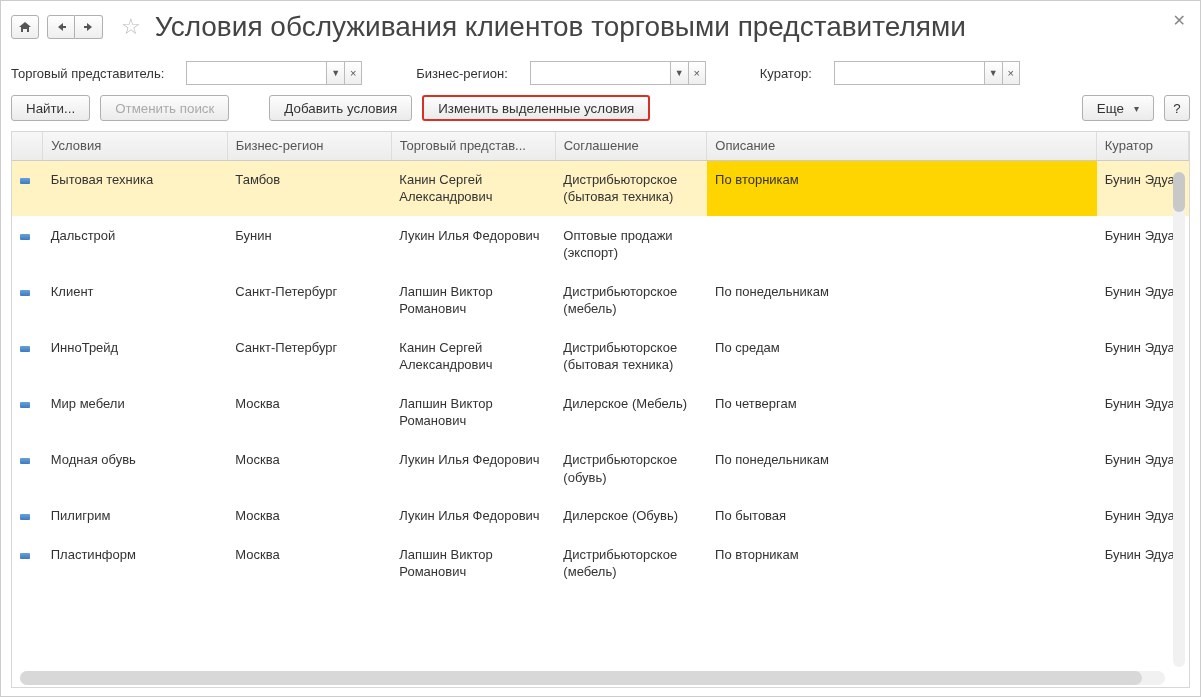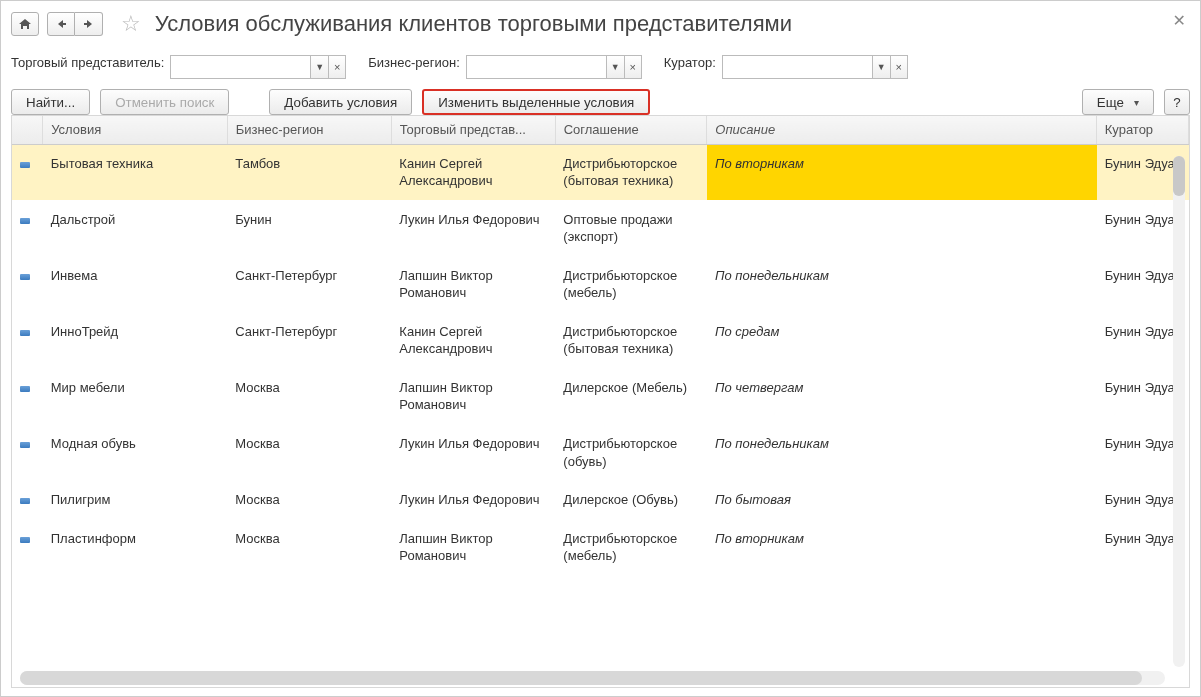--- a/index.html
+++ b/index.html
@@ -4,44 +4,44 @@
 <style>
   * { box-sizing: border-box; margin: 0; padding: 0; }
   body { font-family: Arial, sans-serif; font-size: 13px; color: #333; background: #fff; }
   .window { width: 1201px; height: 697px; border: 1px solid #ccc; display: flex; flex-direction: column; padding: 8px 10px; position: relative; }
   .titlebar { display: flex; align-items: center; gap: 8px; margin-bottom: 18px; padding-top: 2px; }
   .nav-btn { width: 28px; height: 24px; border: 1px solid #b0b0b0; background: linear-gradient(#fff,#eee); border-radius: 3px; display: flex; align-items: center; justify-content: center; cursor: pointer; }
   .nav-group { display: flex; }
   .nav-group .nav-btn:first-child { border-top-right-radius: 0; border-bottom-right-radius: 0; }
   .nav-group .nav-btn:last-child { border-top-left-radius: 0; border-bottom-left-radius: 0; border-left: none; }
   .star { font-size: 22px; color: #b8b8b8; margin-left: 10px; }
-  .title { font-size: 22px; color: #444; margin-left: 6px; }
+  .title { font-size: 28px; color: #444; margin-left: 6px; }
   .close-x { position: absolute; top: 10px; right: 14px; font-size: 16px; color: #888; cursor: pointer; }
-  .filter-row { display: flex; align-items: flex-start; gap: 6px; margin-bottom: 10px; }
+  .filter-row { display: flex; align-items: center; gap: 22px; margin-bottom: 10px; }
   .filter-label { color: #333; white-space: nowrap; }
   .select-combo { display: flex; height: 24px; }
   .select-combo .field { border: 1px solid #bbb; border-right: none; background: #fff; height: 24px; padding: 0 4px; }
   .select-combo .dd { width: 18px; border: 1px solid #bbb; border-right: none; background: linear-gradient(#fff,#eee); display: flex; align-items: center; justify-content: center; cursor: pointer; font-size: 9px; color: #555;}
   .select-combo .clr { width: 18px; border: 1px solid #bbb; background: linear-gradient(#fff,#eee); display: flex; align-items: center; justify-content: center; cursor: pointer; font-size: 11px; color: #555;}
-  .toolbar { display: flex; align-items: center; gap: 10px; }
+  .toolbar { display: flex; align-items: center; gap: 10px; margin-bottom: 10px; }
   .btn { height: 26px; padding: 0 14px; border: 1px solid #b0b0b0; background: linear-gradient(#fdfdfd,#ebebeb); border-radius: 3px; cursor: pointer; color: #333; display: inline-flex; align-items: center; }
   .btn.disabled { color: #aaa; cursor: default; }
   .btn.highlight { border: 2px solid #d93025; }
   .spacer { flex: 1; }
   .table-wrap { border: 1px solid #d8d8d8; flex: 1; overflow: hidden; position: relative; }
   .grid { width: 100%; border-collapse: collapse; table-layout: fixed; }
   .grid th { text-align: left; font-weight: normal; color: #555; background: linear-gradient(#f7f7f7,#ececec); border-right: 1px solid #ddd; border-bottom: 1px solid #ccc; padding: 6px 8px; height: 28px; }
   .grid tbody { display: block; max-height: 500px; overflow: hidden; }
   .grid thead, .grid tbody tr { display: table; width: 100%; table-layout: fixed; }
   .col-icon { width: 30px; }
   .col-client { width: 180px; }
   .col-region { width: 160px; }
   .col-rep { width: 160px; }
   .col-agree { width: 148px; }
-  .col-desc { width: 380px; font-style: italic; }
+  .col-desc { width: 380px; }
   .col-cur { width: 90px; }
   .grid td { padding: 10px 8px; vertical-align: top; border-bottom: 1px solid transparent; color: #333; line-height: 1.35; }
   .grid tbody tr { border-bottom: 1px solid #eee; }
   .row-sel td { background: #fff3c4; }
   .row-sel td.desc-cell { background: #ffd500; }
   .row-sel td.cur-cell { background: #fff3c4; }
   .row-icon { display: inline-block; width: 10px; height: 6px; background: linear-gradient(#6aa0d8,#3b7bbf); border-radius: 1px; margin-top: 4px; }
   .hscroll { position: absolute; left: 8px; right: 24px; bottom: 2px; height: 14px; background: #f1f1f1; border-radius: 7px; }
   .hscroll .thumb { position: absolute; left: 0; top: 0; bottom: 0; width: 98%; background: #d8d8d8; border-radius: 7px; }
   .vscroll { position: absolute; right: 4px; top: 40px; bottom: 20px; width: 12px; background: #f1f1f1; border-radius: 6px; }
@@ -138,21 +138,21 @@
             <td class="col-icon"><span class="row-icon"></span></td>
             <td class="col-client">Дальстрой</td>
             <td class="col-region">Бунин</td>
             <td class="col-rep">Лукин Илья Федорович</td>
             <td class="col-agree">Оптовые продажи (экспорт)</td>
             <td class="col-desc desc-cell"></td>
             <td class="col-cur cur-cell" style="overflow:hidden;white-space:nowrap">Бунин Эдуа</td>
           </tr>
           <tr>
             <td class="col-icon"><span class="row-icon"></span></td>
-            <td class="col-client">Инвема</td>
+            <td class="col-client">Клиент</td>
             <td class="col-region">Санкт-Петербург</td>
             <td class="col-rep">Лапшин Виктор Романович</td>
             <td class="col-agree">Дистрибьюторское (мебель)</td>
             <td class="col-desc desc-cell">По понедельникам</td>
             <td class="col-cur cur-cell" style="overflow:hidden;white-space:nowrap">Бунин Эдуа</td>
           </tr>
           <tr>
             <td class="col-icon"><span class="row-icon"></span></td>
             <td class="col-client">ИнноТрейд</td>
             <td class="col-region">Санкт-Петербург</td>

